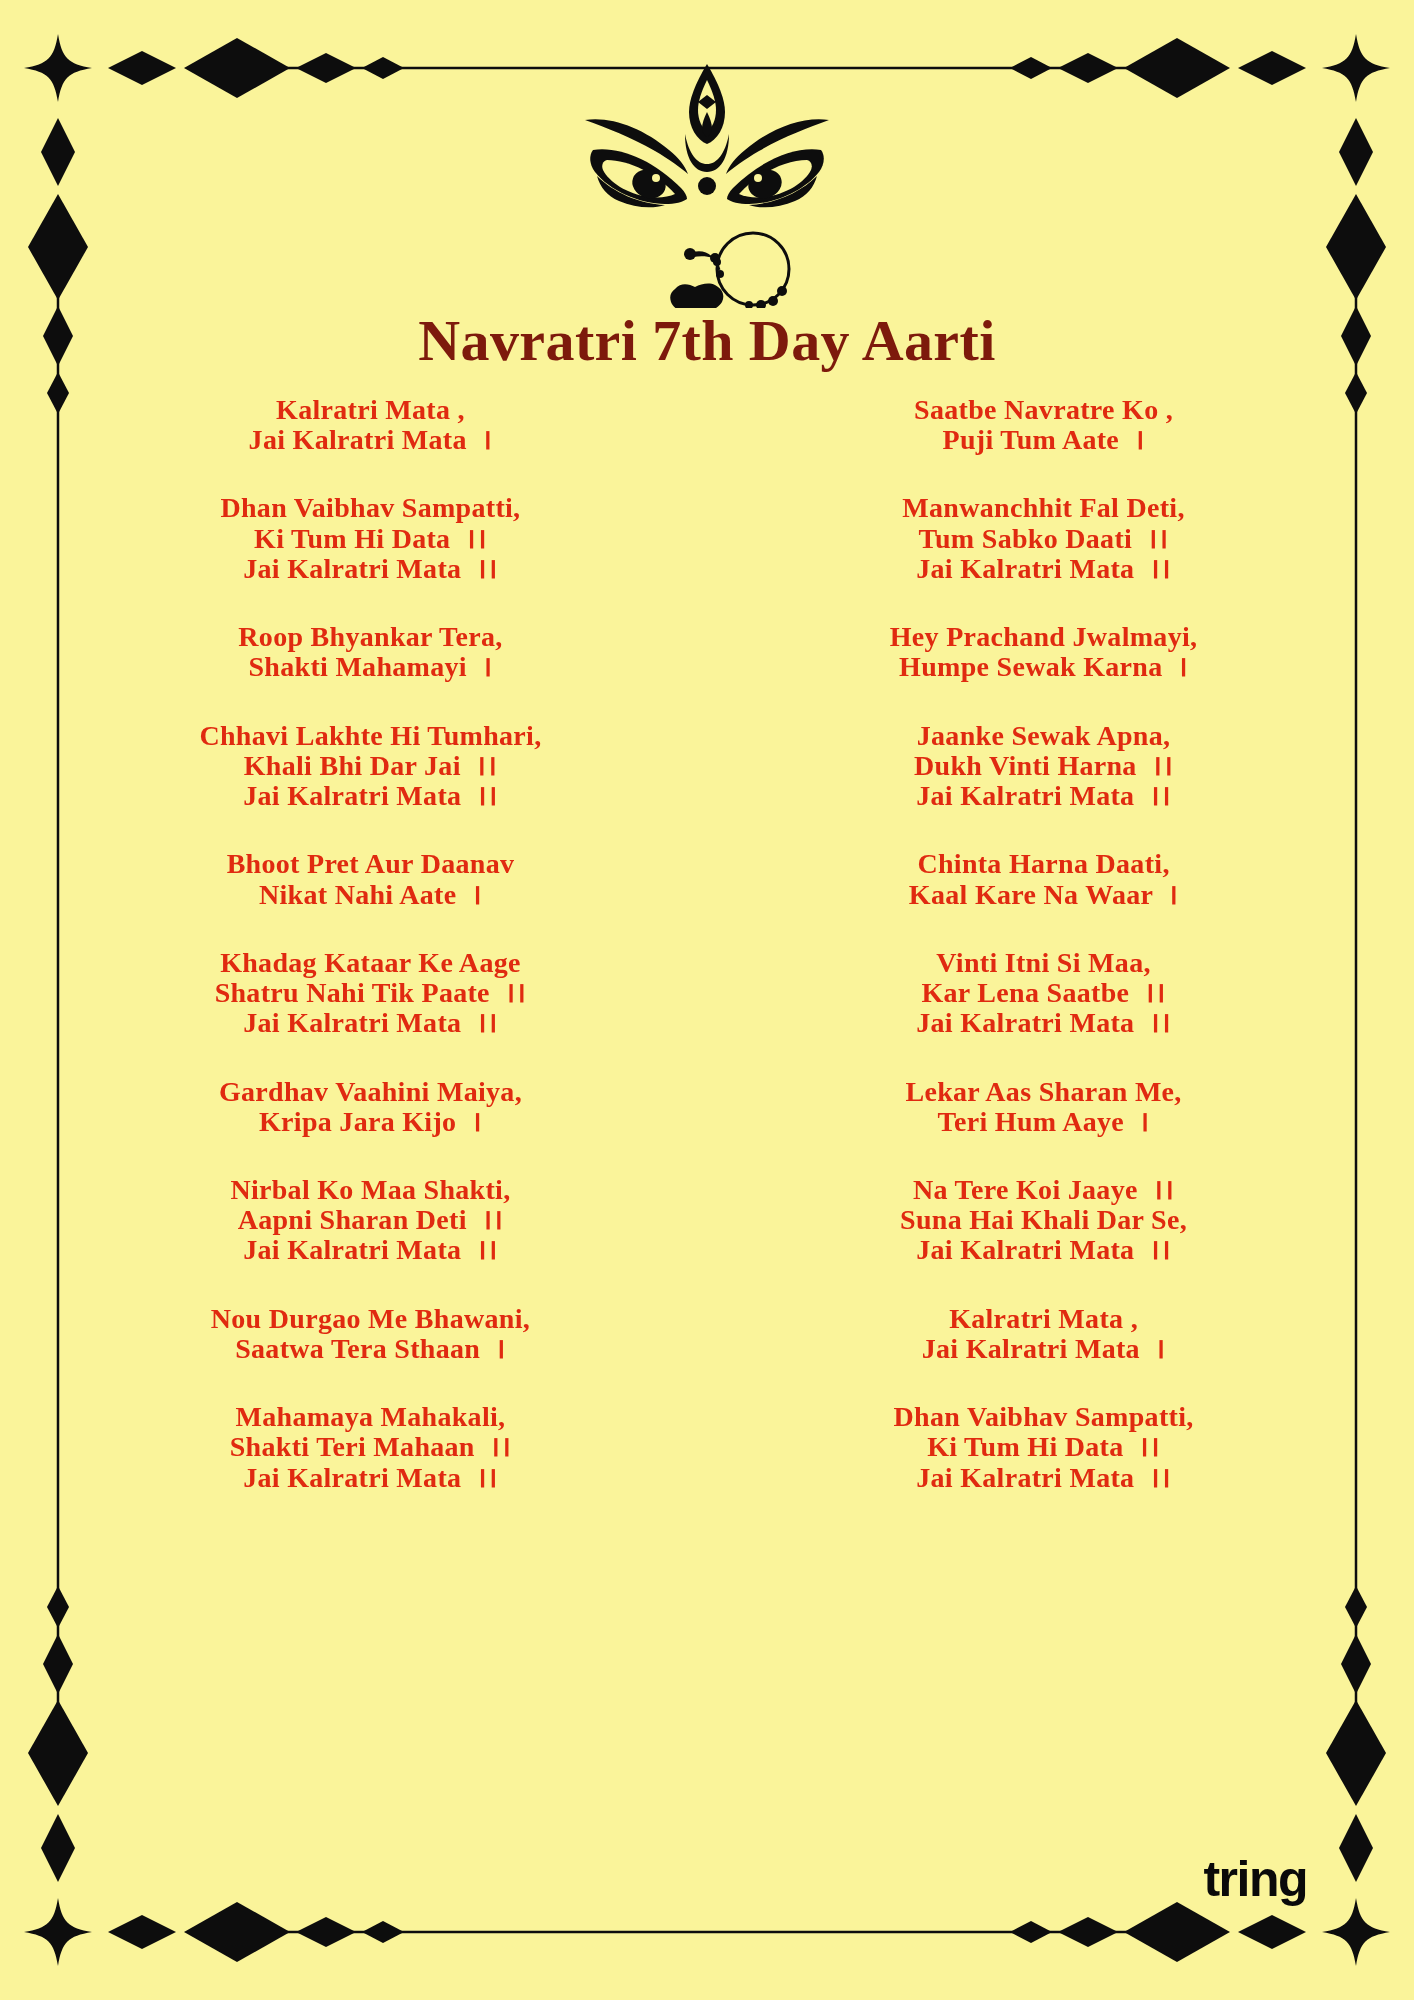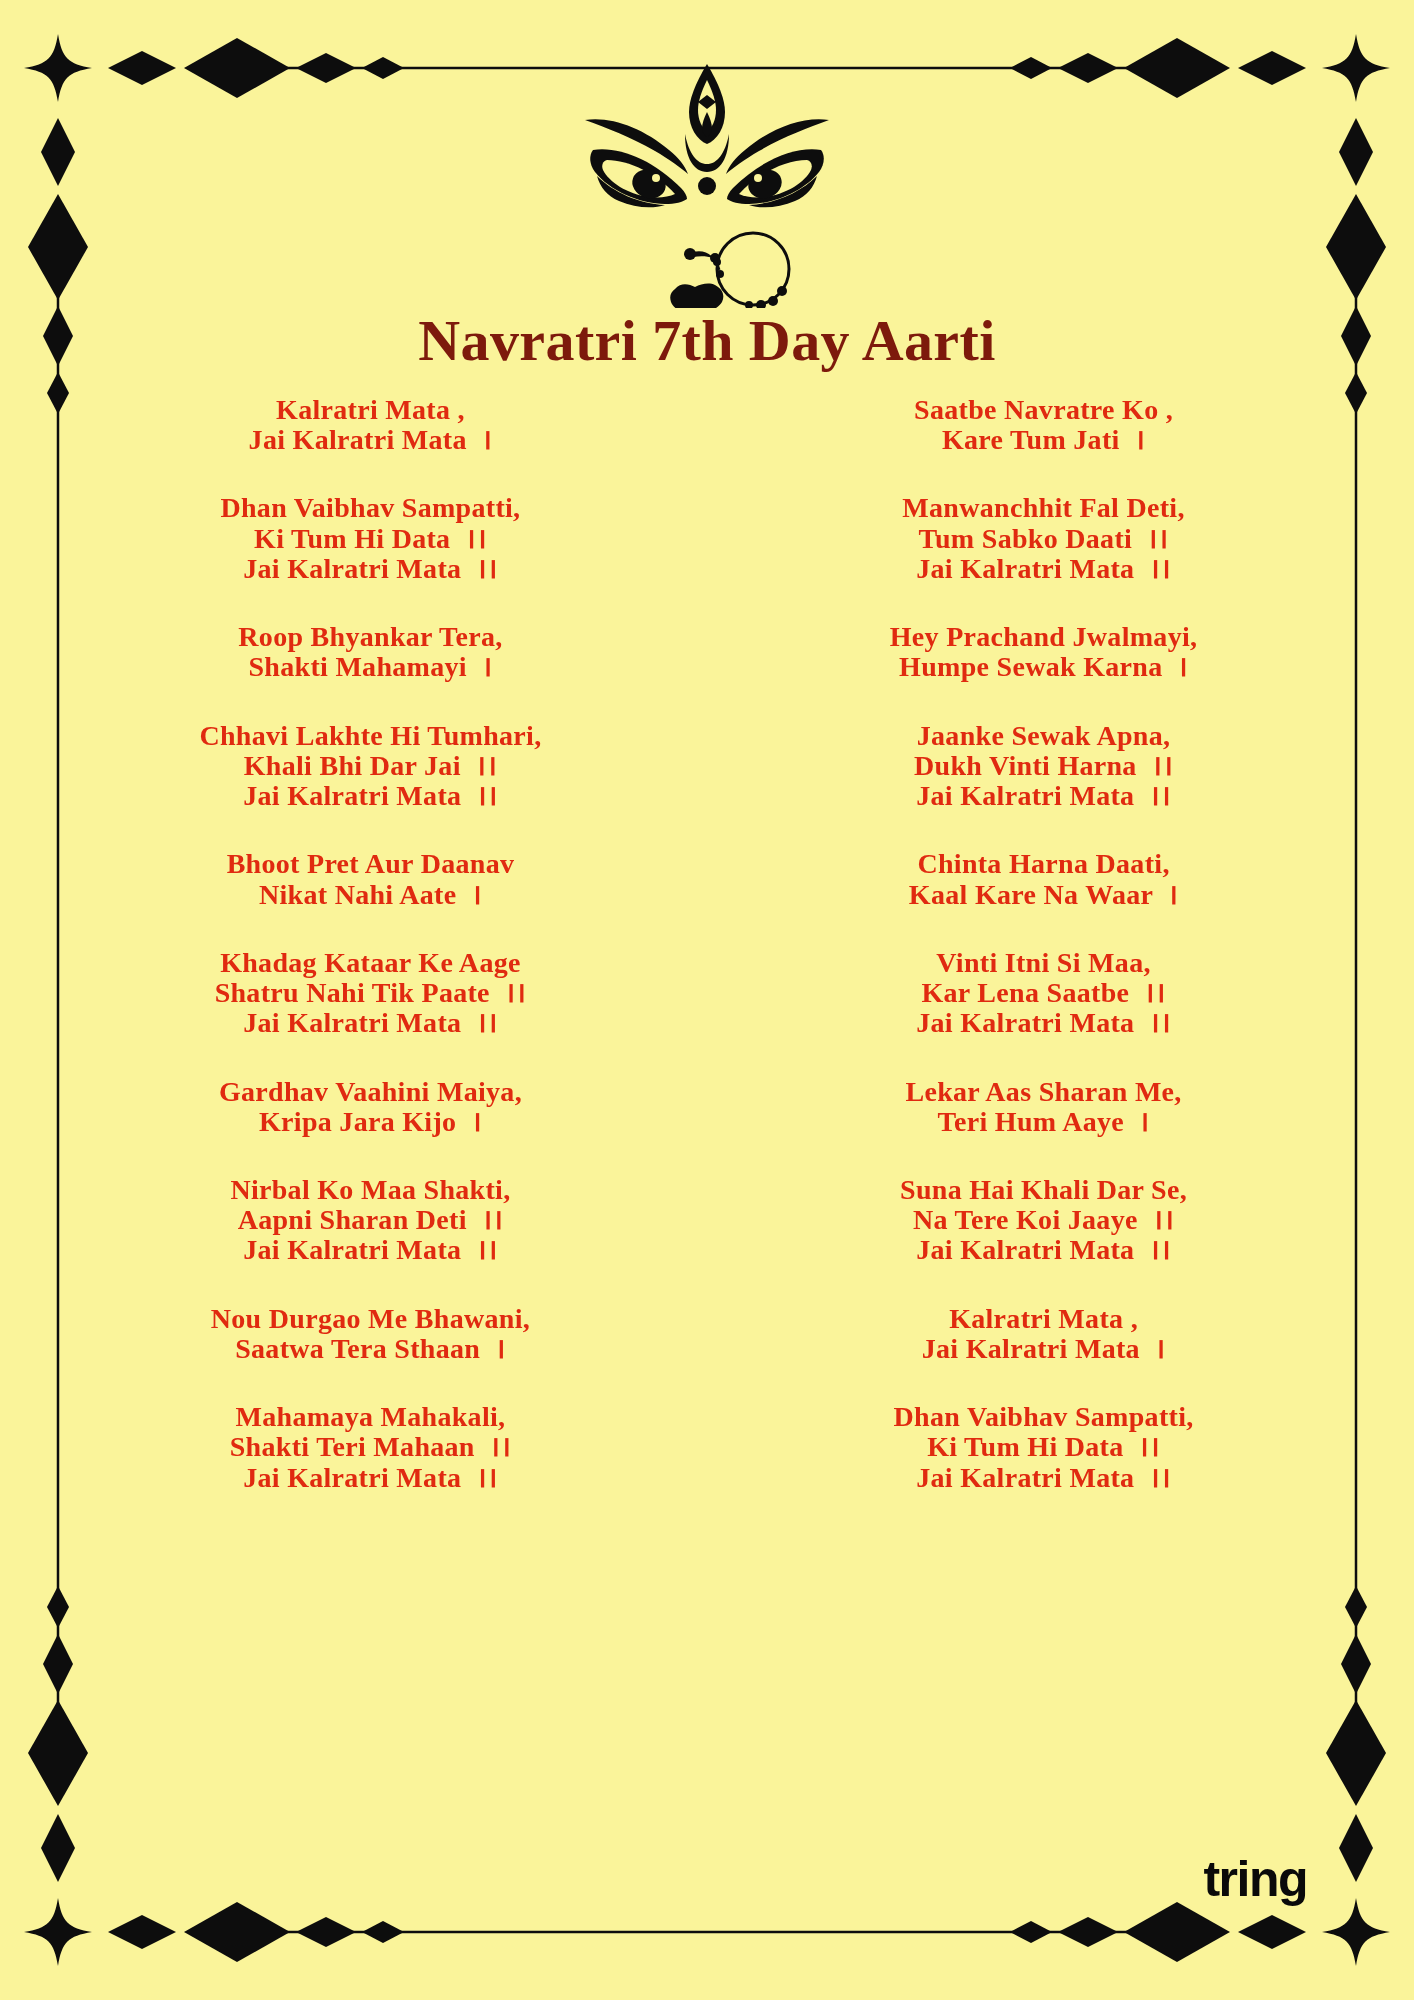--- a/index.html
+++ b/index.html
@@ -259,21 +259,21 @@
         </div>
         <div class="stanza">
           <span class="line">Mahamaya Mahakali,</span>
           <span class="line">Shakti Teri Mahaan  ।।</span>
           <span class="line">Jai Kalratri Mata  ।।</span>
         </div>
       </div>
     <div class="col" id="col-right">
         <div class="stanza">
           <span class="line">Saatbe Navratre Ko ,</span>
-          <span class="line">Kare Tum Jati  ।</span>
+          <span class="line">Puji Tum Aate  ।</span>
         </div>
         <div class="stanza">
           <span class="line">Manwanchhit Fal Deti,</span>
           <span class="line">Tum Sabko Daati  ।।</span>
           <span class="line">Jai Kalratri Mata  ।।</span>
         </div>
         <div class="stanza">
           <span class="line">Hey Prachand Jwalmayi,</span>
           <span class="line">Humpe Sewak Karna  ।</span>
         </div>
@@ -289,22 +289,22 @@
         <div class="stanza">
           <span class="line">Vinti Itni Si Maa,</span>
           <span class="line">Kar Lena Saatbe  ।।</span>
           <span class="line">Jai Kalratri Mata  ।।</span>
         </div>
         <div class="stanza">
           <span class="line">Lekar Aas Sharan Me,</span>
           <span class="line">Teri Hum Aaye  ।</span>
         </div>
         <div class="stanza">
+          <span class="line">Na Tere Koi Jaaye  ।।</span>
           <span class="line">Suna Hai Khali Dar Se,</span>
-          <span class="line">Na Tere Koi Jaaye  ।।</span>
           <span class="line">Jai Kalratri Mata  ।।</span>
         </div>
         <div class="stanza">
           <span class="line">Kalratri Mata ,</span>
           <span class="line">Jai Kalratri Mata  ।</span>
         </div>
         <div class="stanza">
           <span class="line">Dhan Vaibhav Sampatti,</span>
           <span class="line">Ki Tum Hi Data  ।।</span>
           <span class="line">Jai Kalratri Mata  ।।</span>

